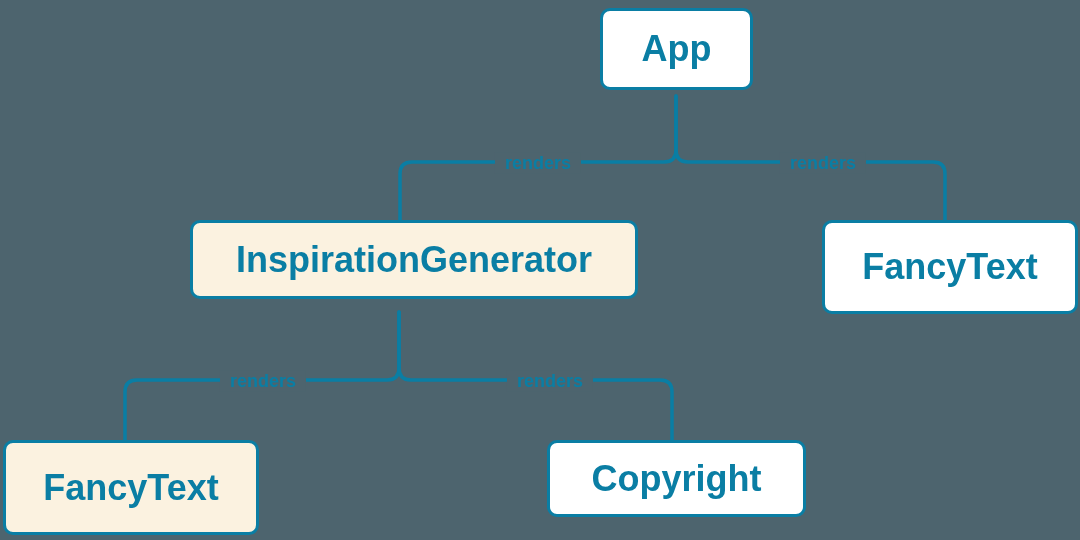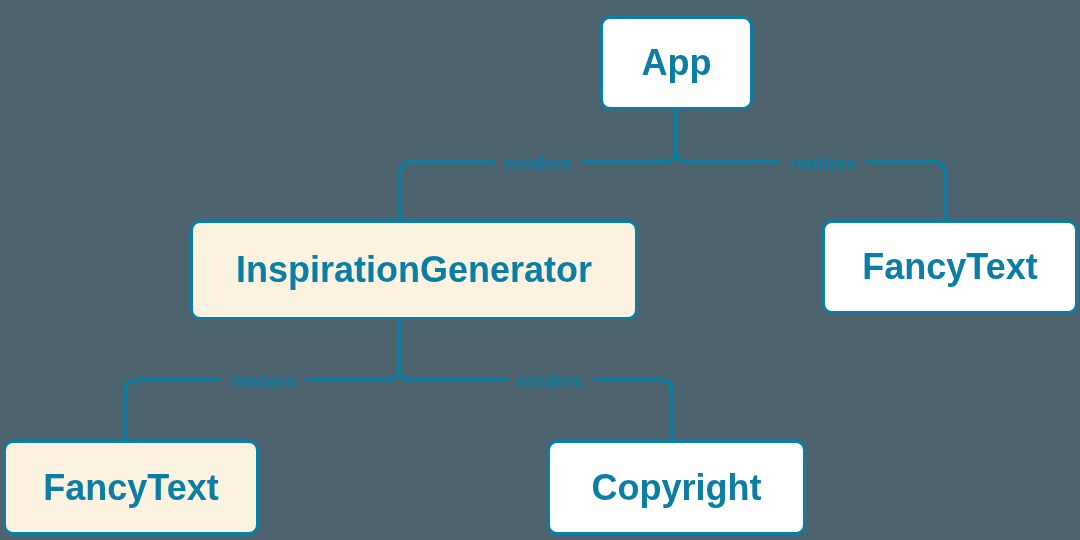--- a/index.html
+++ b/index.html
@@ -43,25 +43,25 @@
     border:3px solid var(--accent);
     border-radius:10px;
     color:var(--accent);
     font-size:36px;
     font-weight:600;
     z-index:2;
     white-space:nowrap;
   }
   .node.white{background:var(--white);}
   .node.cream{background:var(--cream);}
-  #node-app{left:600px;top:16px;width:153px;height:94px;}
-  #node-ig{left:190px;top:220px;width:448px;height:100px;text-align:right;}
+  #node-app{left:600px;top:8px;width:153px;height:82px;}
+  #node-ig{left:190px;top:220px;width:448px;height:79px;text-align:right;}
   #node-ft-top{left:822px;top:220px;width:256px;height:94px;}
   #node-ft-bottom{left:3px;top:440px;width:256px;height:95px;}
-  #node-copyright{left:547px;top:440px;width:259px;height:95px;}
+  #node-copyright{left:547px;top:440px;width:259px;height:77px;}
   #edge-label-1{left:538px;top:163px;}
   #edge-label-2{left:823px;top:163px;}
   #edge-label-3{left:263px;top:381px;}
   #edge-label-4{left:550px;top:381px;}
 </style>
 </head>
 <body>
 
 <svg class="edges" width="1080" height="540" viewBox="0 0 1080 540">
   <path d="M 400 222 L 400 174 Q 400 162 412 162 L 664 162 Q 676 162 676 150 L 676 96"></path>

